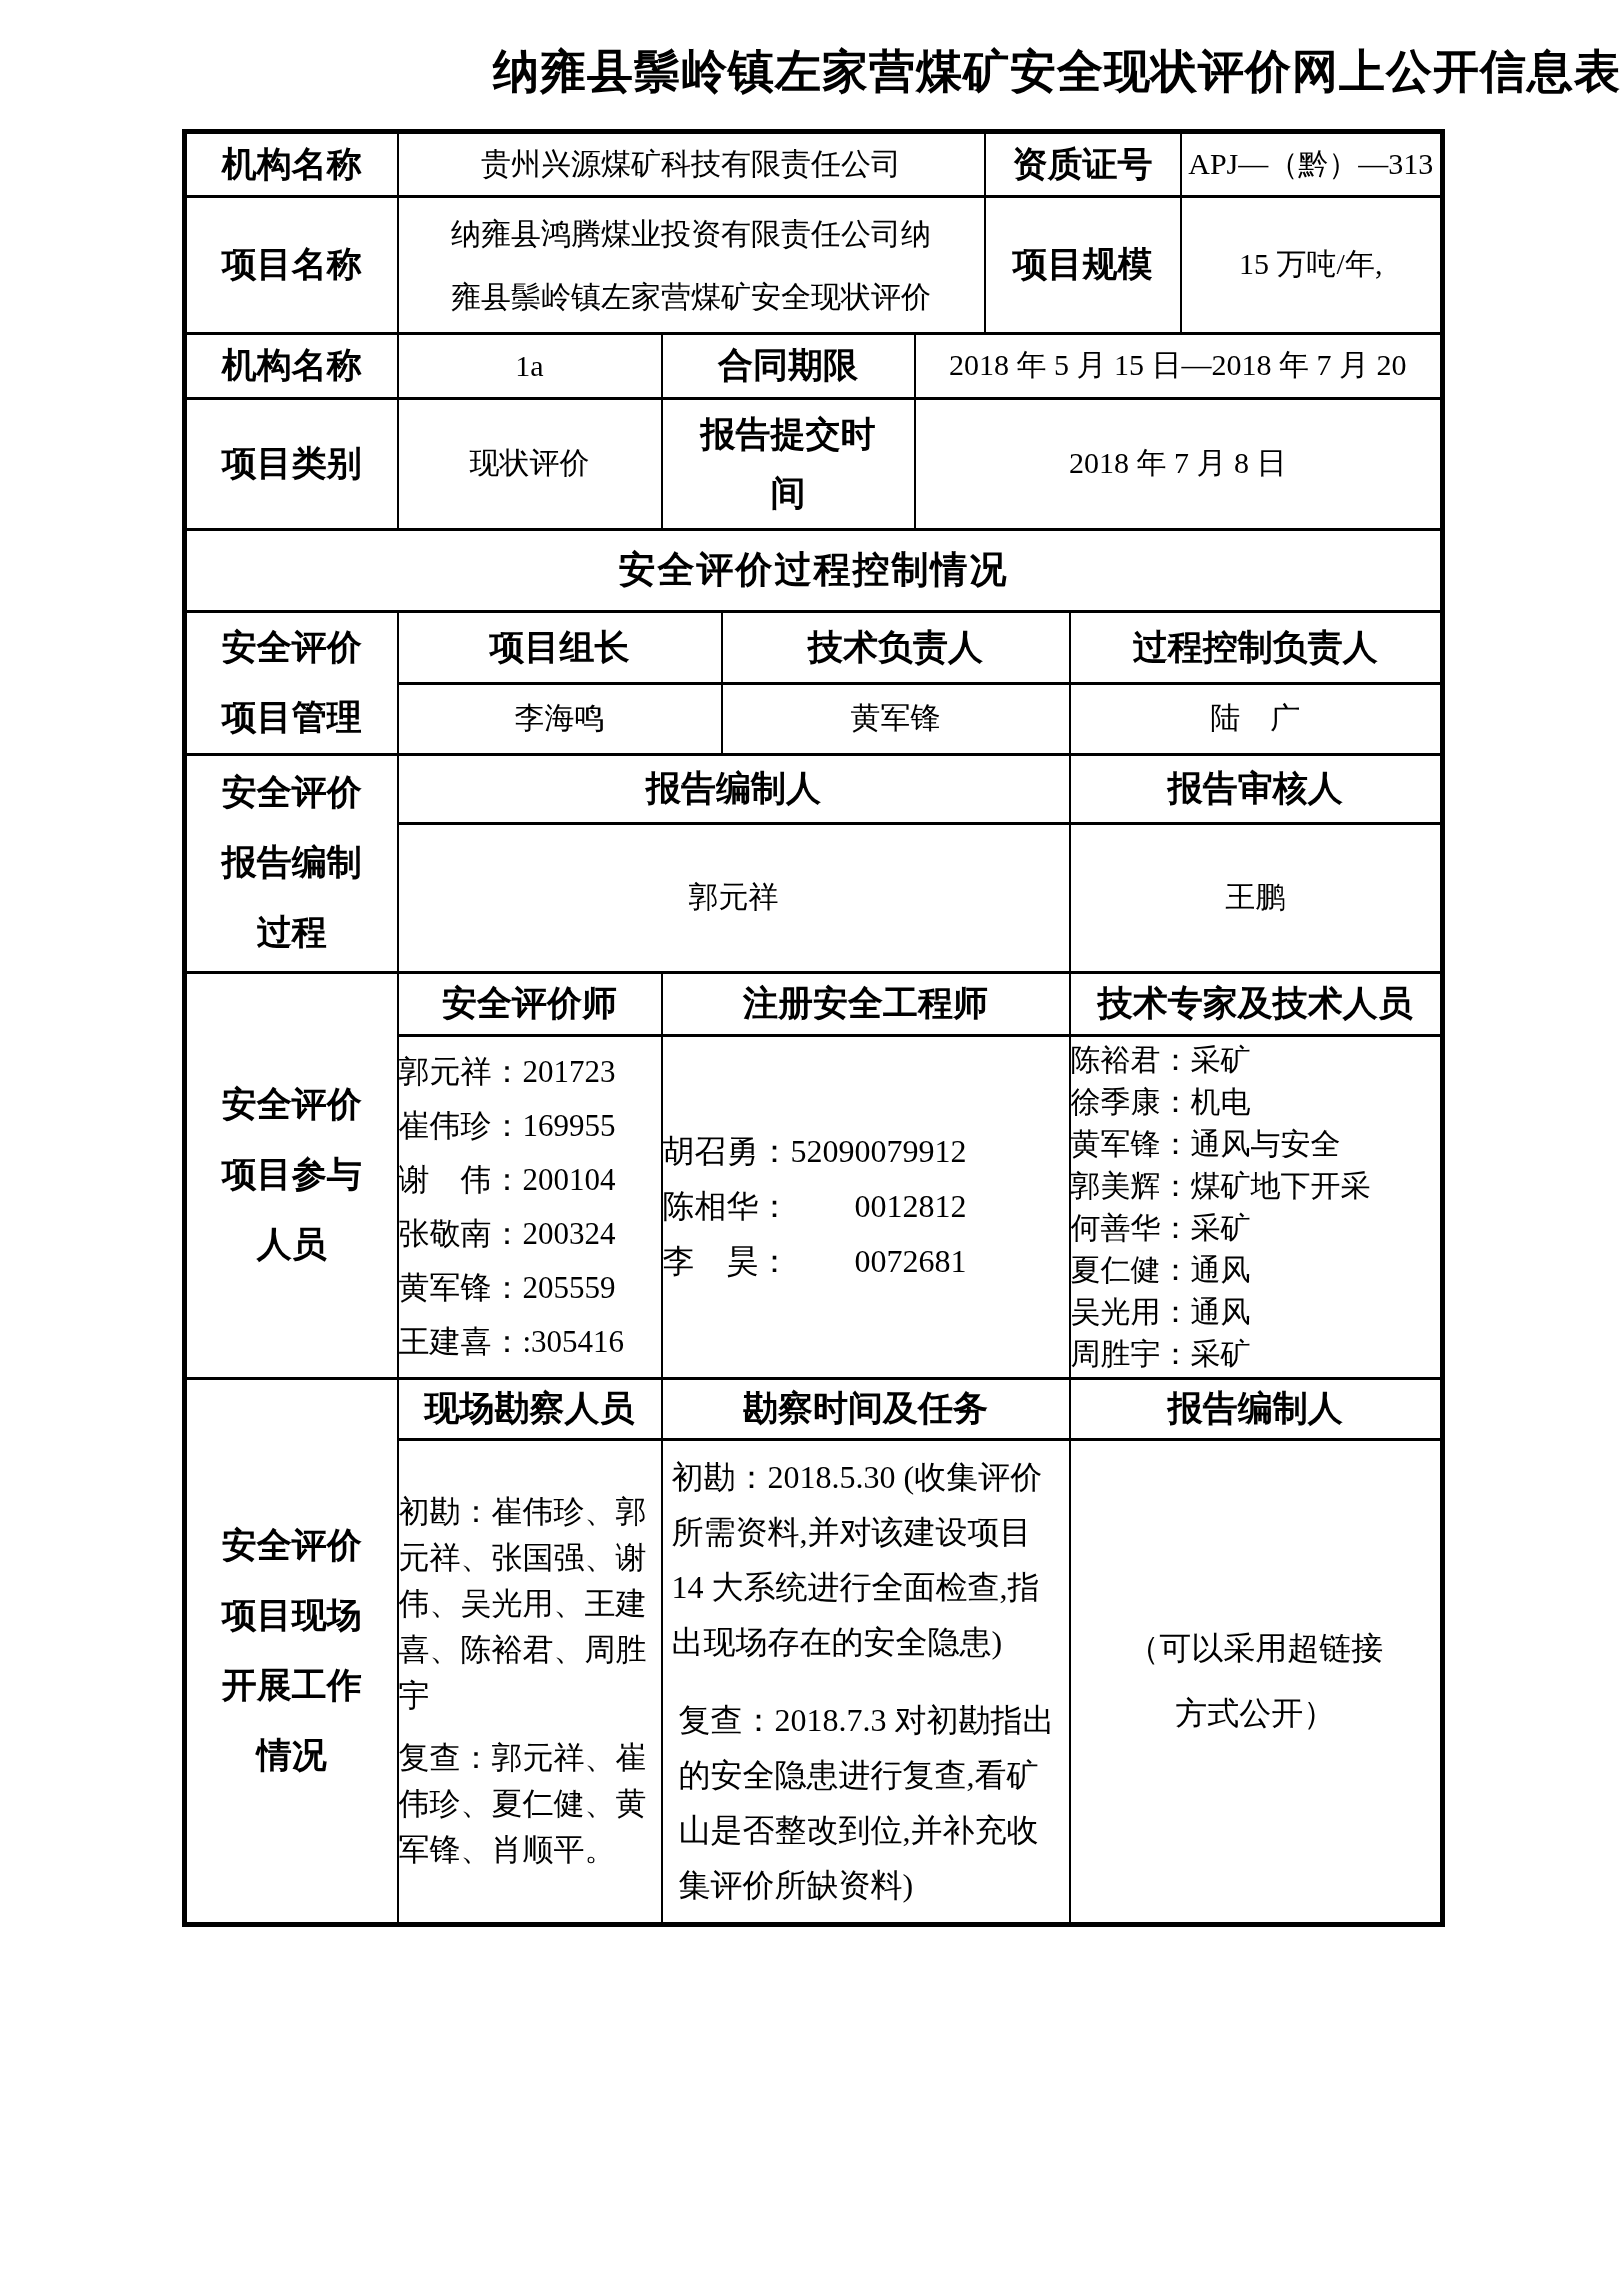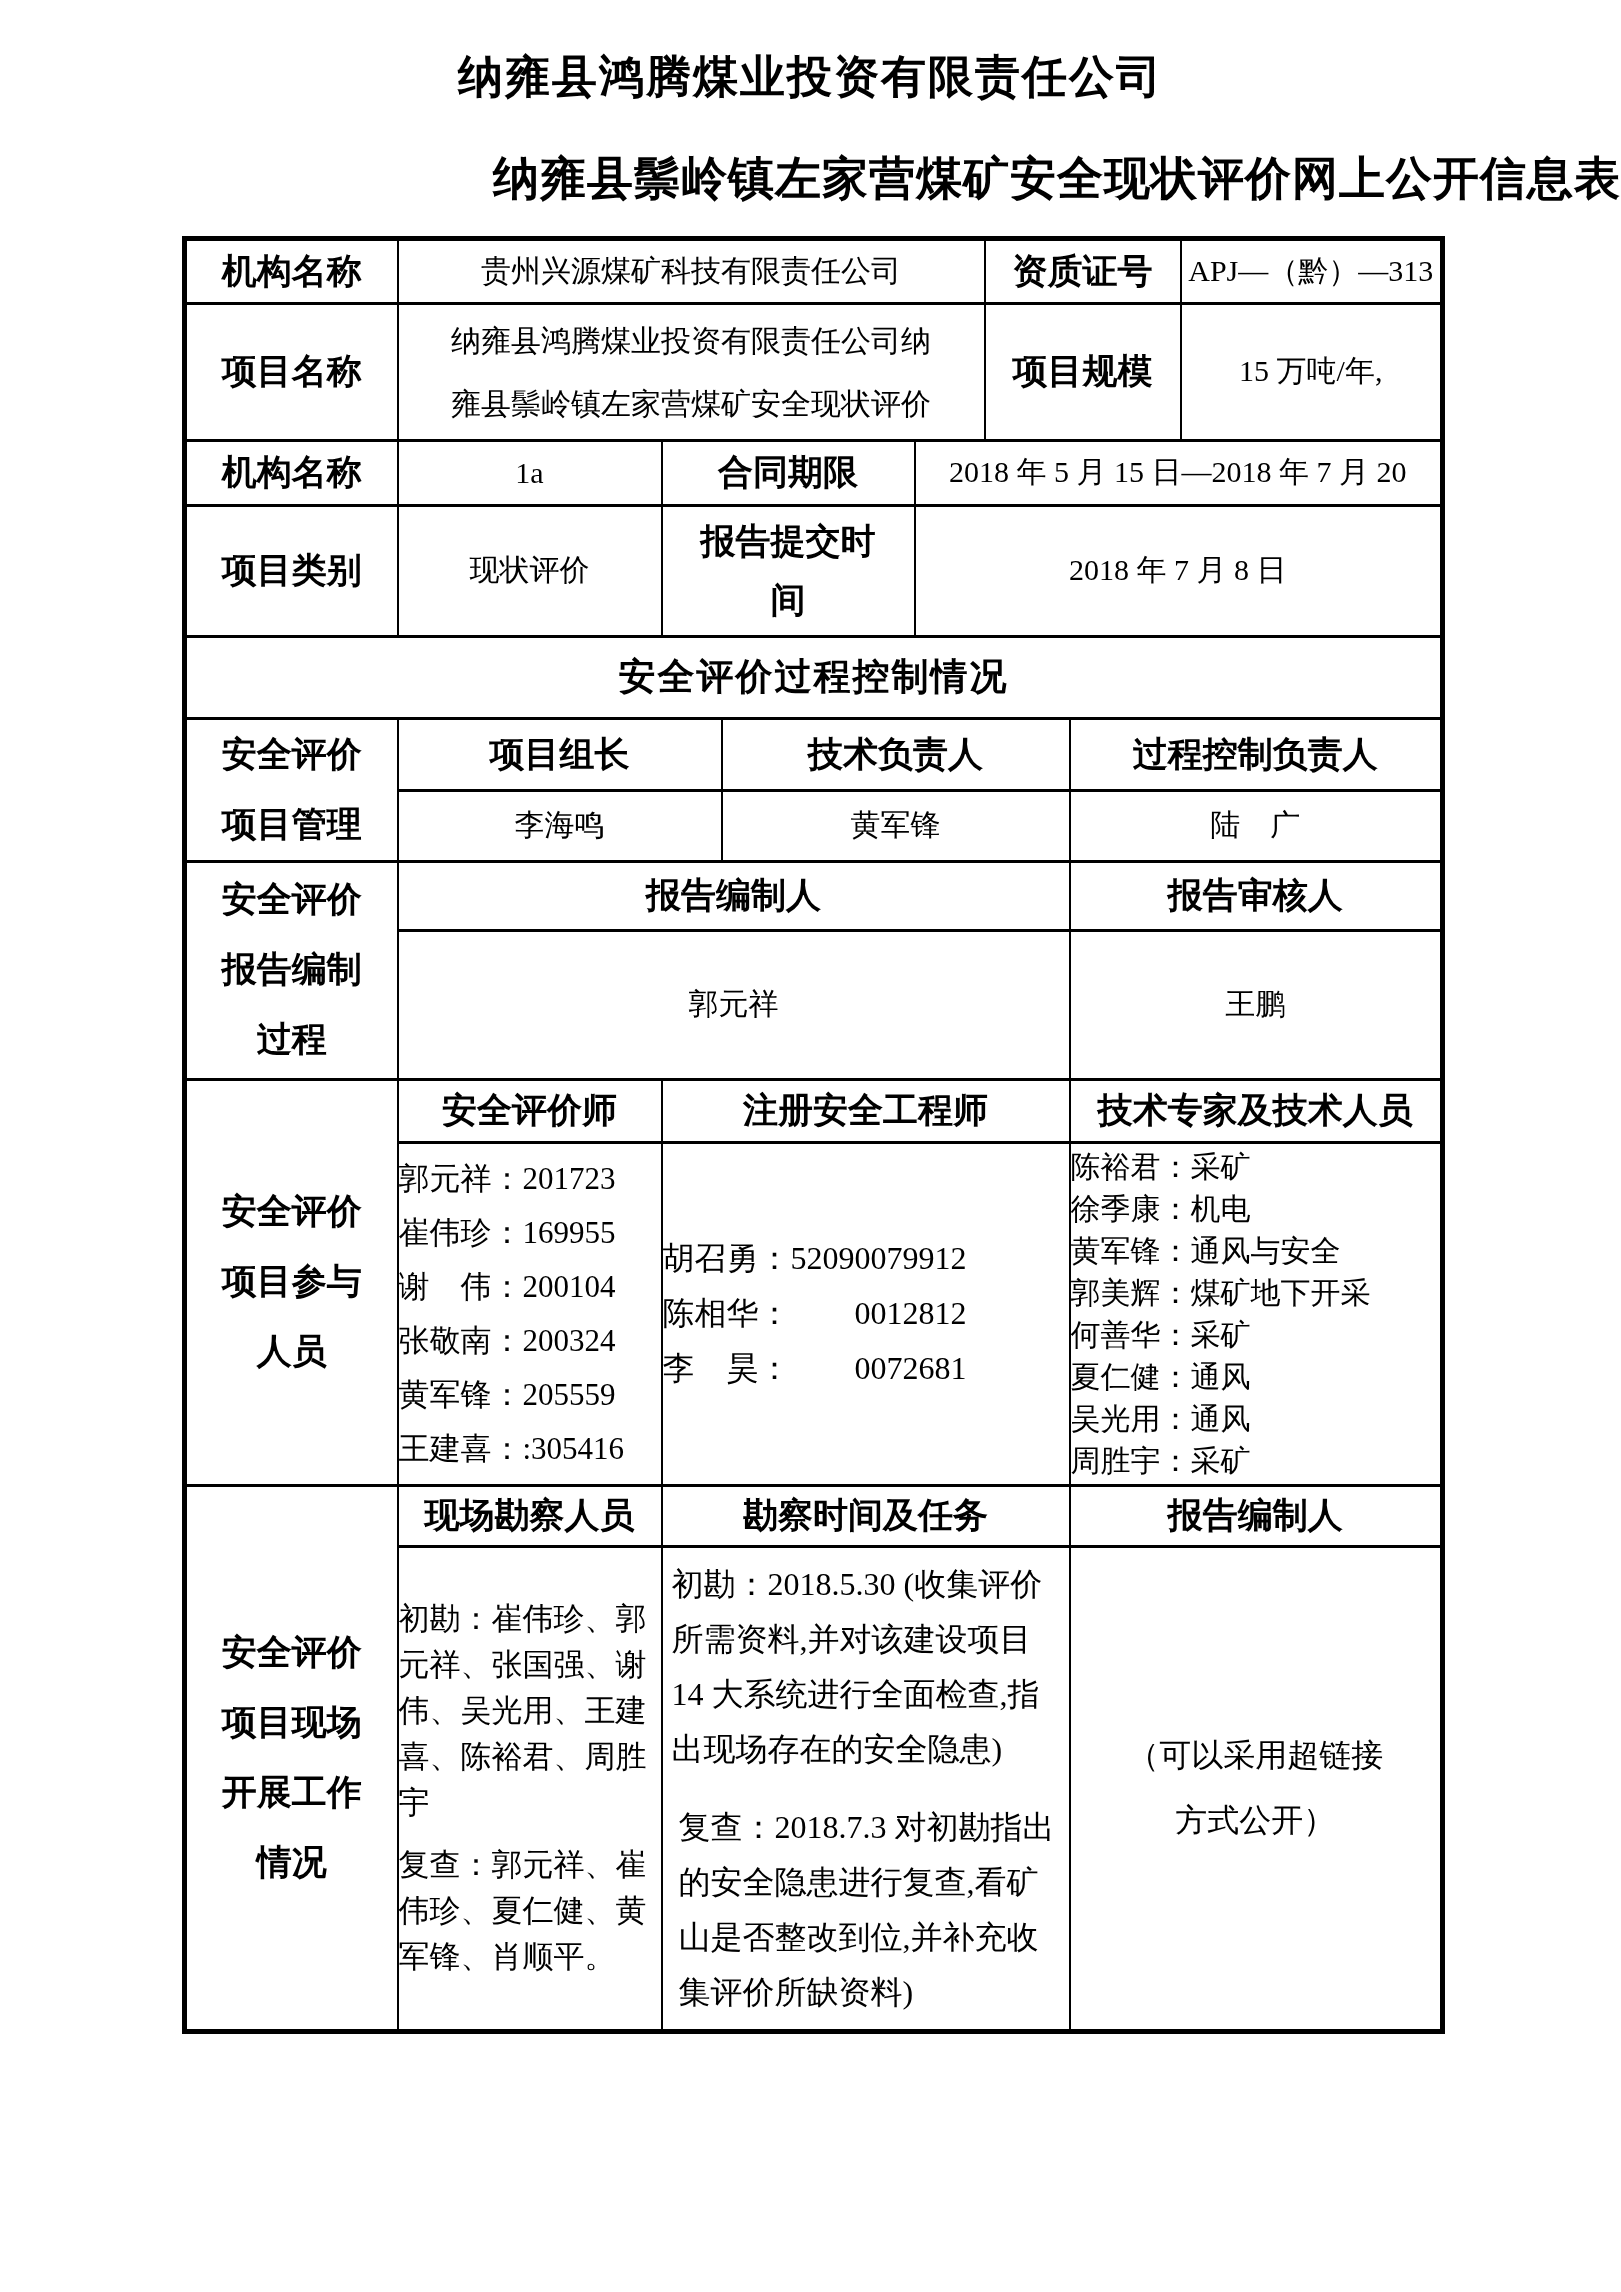--- a/index.html
+++ b/index.html
@@ -102,21 +102,20 @@
     text-align: center;
     line-height: 65px;
     white-space: pre-line;
   }
 </style>
 </head>
 <body>
 
 <div class="page">
 
-  <div class="title1">纳雍县鸿腾煤业投资有限责任公司</div>
   <div class="title2">纳雍县鬃岭镇左家营煤矿安全现状评价网上公开信息表</div>
 
   <table class="main">
     <colgroup>
       <col style="width:213px">
         <col style="width:264px">
         <col style="width:60px">
         <col style="width:193px">
       <col style="width:70px">
         <col style="width:85px">

